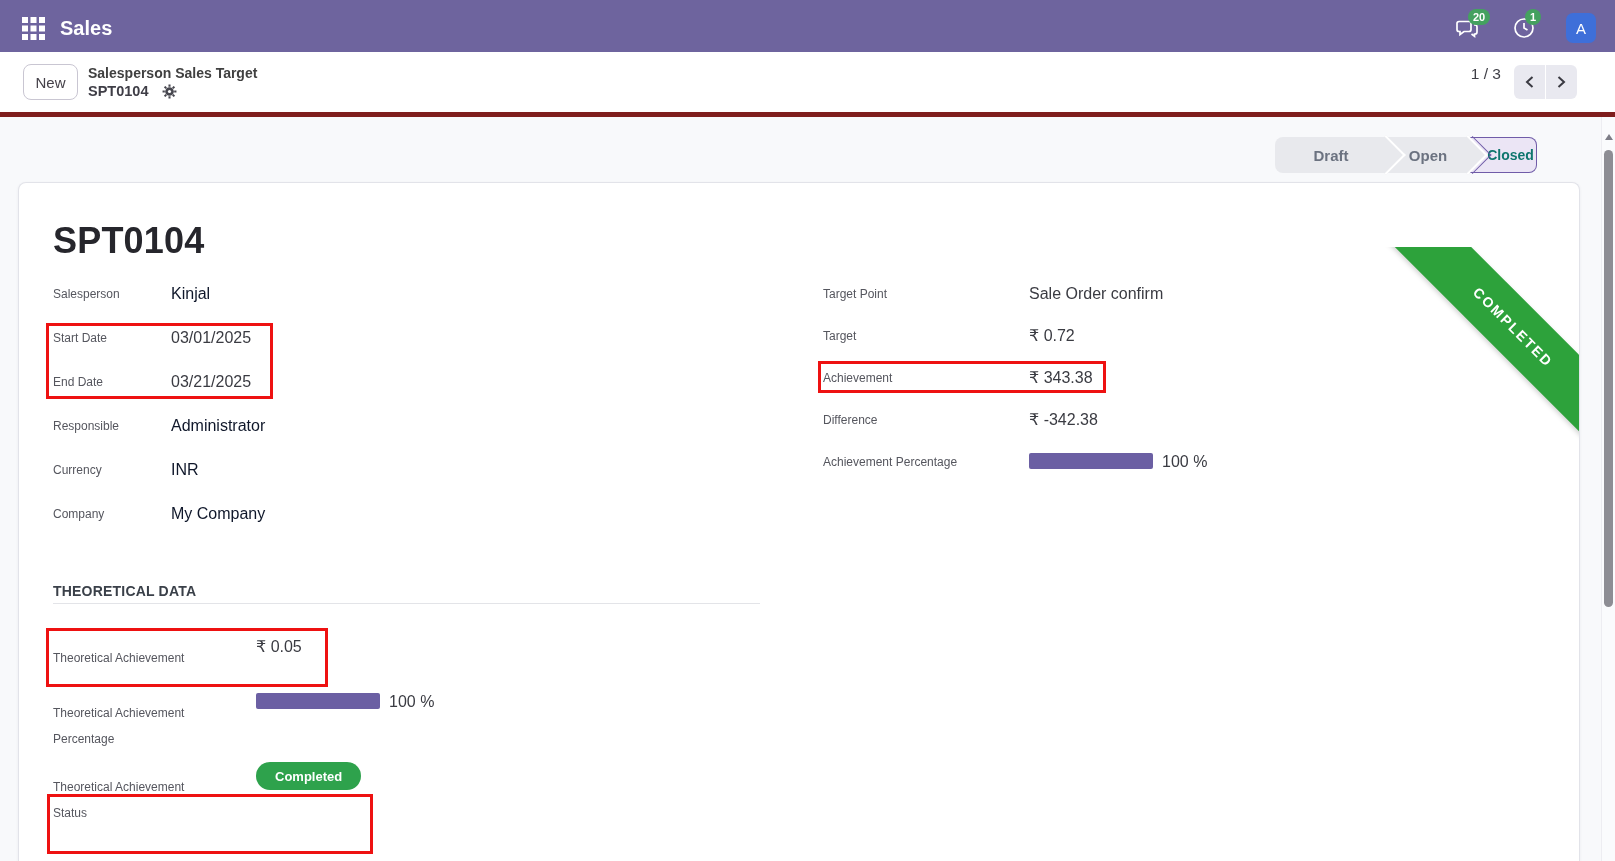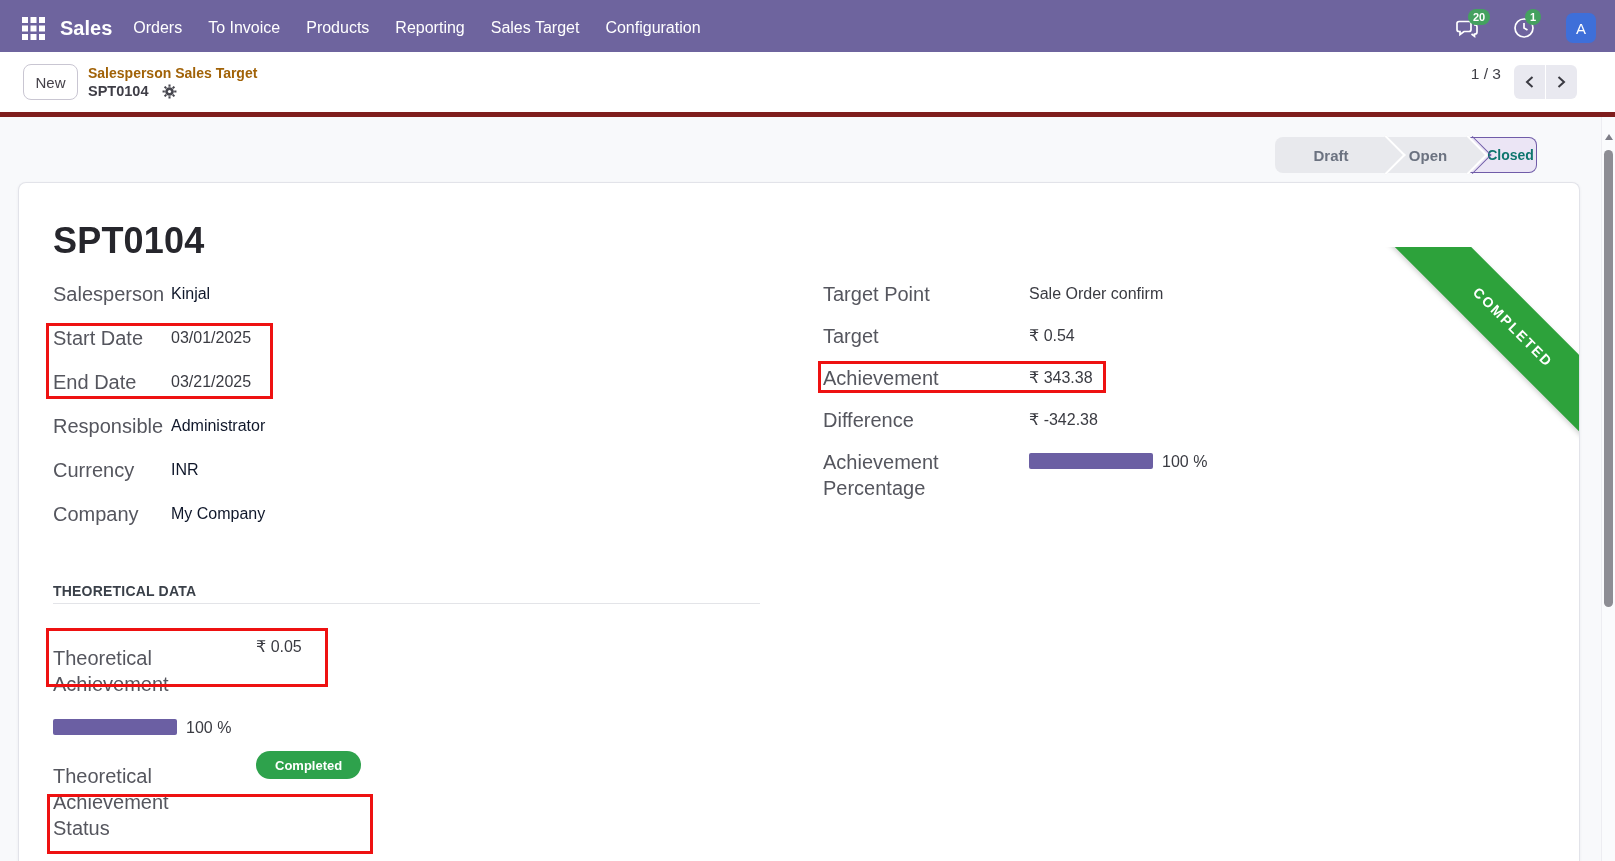--- a/index.html
+++ b/index.html
@@ -13,21 +13,21 @@
 .nav-item { font-size:16px; padding:0 13px; height:100%; display:flex; align-items:center; cursor:pointer; }
 .nav-right { margin-left:auto; display:flex; align-items:center; }
 .icon-wrap { position:relative; width:24px; height:24px; margin-left:33px; }
 .nav-badge { position:absolute; top:-7px; left:13px; background:#44a15f; color:#fff; border-radius:9px; font-size:11px; font-weight:700; padding:1.5px 5px; line-height:13px; }
 .avatar { width:30px; height:30px; border-radius:7px; background:#3e6fd9; display:flex; align-items:center; justify-content:center; font-size:15px; font-weight:400; margin-left:30px; }
 
 
 .bcbar { height:65px; border-bottom:5px solid #7f1d1d; display:flex; align-items:center; padding:0 38px 0 23px; background:#fff; }
 .new-btn { width:55px; height:36px; border:1px solid #c9c6d2; border-radius:8px; background:#fff; color:#454149; font-size:15px; font-weight:500; display:flex; align-items:center; justify-content:center; cursor:pointer; }
 .bc-block { margin-left:10px; display:flex; flex-direction:column; justify-content:center; }
-.bc-parent { color:#a16207; font-size:14px; font-weight:700; line-height:16px; }
+.bc-parent { color:#404040; font-size:14px; font-weight:700; line-height:16px; }
 .bc-current-row { display:flex; align-items:center; gap:14px; margin-top:2px; }
 .bc-current { color:#3e3d46; font-size:14.5px; font-weight:700; line-height:17px; }
 .pager { margin-left:auto; display:flex; align-items:flex-start; gap:13px; }
 .pager-count { font-size:15.5px; color:#3f3f46; }
 .pager-btns { display:flex; gap:1px; }
 .pager-btn { width:31px; height:34px; background:#e9e9f0; display:flex; align-items:center; justify-content:center; cursor:pointer; }
 .pager-btn.prev { border-radius:6px 0 0 6px; }
 .pager-btn.next { border-radius:0 6px 6px 0; }
 
 
@@ -50,21 +50,21 @@
 
 .card { position:absolute; left:18px; top:65px; bottom:0; width:1562px; background:#fff; border:1px solid #e2e3e9; border-bottom:none; border-radius:8px 8px 0 0; box-shadow:0 1px 3px rgba(60,60,90,0.07); }
 .sheet { padding:39px 0 0 34px; position:relative; }
 .title { font-size:36px; font-weight:700; color:#26262c; letter-spacing:0.2px; line-height:38px; }
 .cols { display:flex; margin-top:21px; }
 .col-left { width:770px; }
 .col-right { flex:1; }
 
 .frow { display:flex; margin-bottom:18px; }
 .col-right .frow { margin-bottom:16px; }
-.lbl { color:#55565e; font-size:20px; line-height:26px; flex-shrink:0; }
+.lbl { color:#55565e; font-size:12px; line-height:26px; flex-shrink:0; }
 .col-left .top-group .lbl { width:118px; }
 .col-right .lbl { width:206px; }
 .col-right .lbl span { display:inline-block; max-width:160px; }
 .theo-group .lbl { width:203px;margin-top:11px; }
 .theo-group .lbl span { display:inline-block; max-width:155px; }
 .val { font-size:16px; line-height:26px; color:#3a3b42; font-family:"Liberation Sans","DejaVu Sans",sans-serif; }
 .val.link { color:#0f172a; cursor:pointer; }
 
 .section-title { margin-top:56px; font-size:14px; font-weight:700; color:#3a4049; letter-spacing:0.2px; }
 .section-hr { width:707px; height:1px; background:#e3e4e8; margin-top:4px; }
@@ -100,28 +100,20 @@
         <rect x="0" y="8.5" width="6" height="6"></rect>
           <rect x="8.5" y="8.5" width="6" height="6"></rect>
           <rect x="17" y="8.5" width="6" height="6"></rect>
         <rect x="0" y="17" width="6" height="6"></rect>
           <rect x="8.5" y="17" width="6" height="6"></rect>
           <rect x="17" y="17" width="6" height="6"></rect>
       </g>
     </svg>
   </span>
   <span class="brand">Sales</span>
-  <div class="nav-menu">
-      <div class="nav-item">Orders</div>
-      <div class="nav-item">To Invoice</div>
-      <div class="nav-item">Products</div>
-      <div class="nav-item">Reporting</div>
-      <div class="nav-item">Sales Target</div>
-      <div class="nav-item">Configuration</div>
-    </div>
   <div class="nav-right">
     <div class="icon-wrap">
       <svg width="24" height="24" viewBox="0 0 24 24" fill="none" stroke="#ffffff" stroke-width="1.7">
         <path d="M4 5.5 h10 a2 2 0 0 1 2 2 v6 a2 2 0 0 1 -2 2 h-5 l-4 3 v-3 h-1 a2 2 0 0 1 -2-2 v-6 a2 2 0 0 1 2-2 z"></path>
         <path d="M19 9 h1 a2 2 0 0 1 2 2 v5 a2 2 0 0 1 -2 2 h-0.5 v2.2 l-3-2.2"></path>
       </svg>
       <span class="nav-badge">20</span>
     </div>
     <div class="icon-wrap">
       <svg width="24" height="24" viewBox="0 0 24 24" fill="none" stroke="#ffffff" stroke-width="1.7">
@@ -209,39 +201,40 @@
               </div>
             </div>
           <div class="section-title">THEORETICAL DATA</div>
           <div class="section-hr"></div>
           <div class="theo-group">
               <div class="frow">
                 <div class="lbl"><span>Theoretical Achievement</span></div>
                 <div class="val">₹ 0.05</div>
               </div>
               <div class="frow">
+                <div class="lbl"><span>Theoretical Achievement Percentage</span></div>
                 <div class="progress-wrap">
                   <div class="pbar"></div>
                   <span class="pct">100 %</span>
                 </div>
               </div>
               <div class="frow">
                 <div class="lbl"><span>Theoretical Achievement Status</span></div>
                 <span class="pill">Completed</span>
               </div>
             </div>
         </div>
         <div class="col-right">
             <div class="frow">
               <div class="lbl"><span>Target Point</span></div>
               <div class="val">Sale Order confirm</div>
             </div>
             <div class="frow">
               <div class="lbl"><span>Target</span></div>
-              <div class="val">₹ 0.54</div>
+              <div class="val">₹ 0.72</div>
             </div>
             <div class="frow">
               <div class="lbl"><span>Achievement</span></div>
               <div class="val">₹ 343.38</div>
             </div>
             <div class="frow">
               <div class="lbl"><span>Difference</span></div>
               <div class="val">₹ -342.38</div>
             </div>
             <div class="frow">

